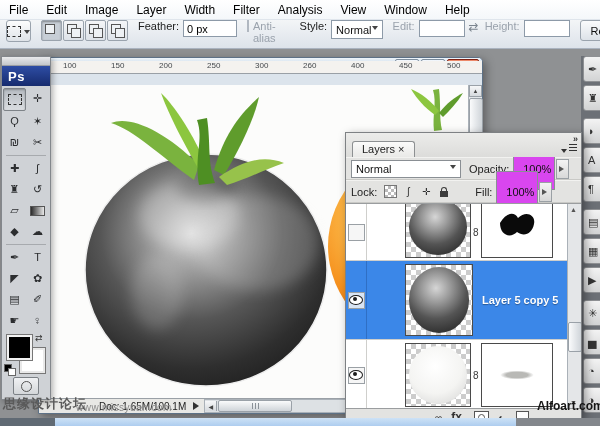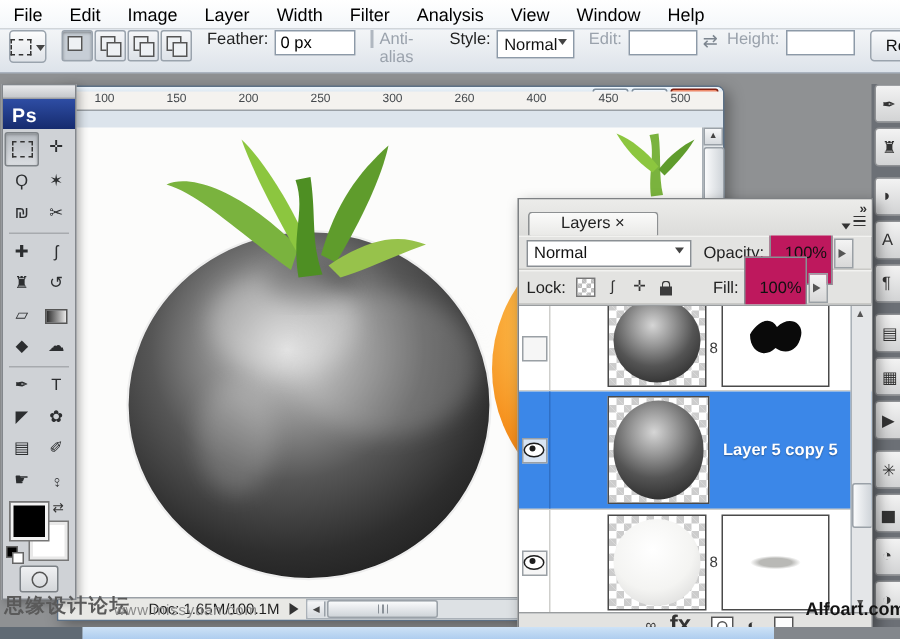--- a/index.html
+++ b/index.html
@@ -106,30 +106,30 @@
   .hthumb{position:absolute;left:13px;width:72px;height:10px;border:1px solid #9aa1a8;border-radius:2px;
           background:linear-gradient(#fafbfc,#cfd4d9);display:flex;align-items:center;justify-content:center}
   .grip{width:7px;height:6px;background:repeating-linear-gradient(90deg,#8a9198 0 1px,transparent 1px 3px)}
   .scorner{width:14px;height:13px;background:#d7dbde}
 
   
   .lpanel{left:345px;top:132px;width:235px;height:286px;background:#e3e3e1;border:1px solid #7e8184;
           z-index:40;box-shadow:3px 3px 9px rgba(0,0,0,.4);font-size:11px}
   .lphead{position:relative;height:24px;background:linear-gradient(#ececea,#dcdcda)}
   .chev{position:absolute;right:4px;top:1px;font-size:9px;font-weight:bold;color:#333;letter-spacing:-1px}
-  .ltab{position:absolute;left:6px;bottom:0;padding:1px 21px 2px;background:linear-gradient(#fbfbfa,#e9e9e7);
+  .ltab{position:absolute;left:6px;bottom:0;padding:1px 9px 2px;background:linear-gradient(#fbfbfa,#e9e9e7);
         border:1px solid #8d9092;border-bottom:none;border-radius:3px 3px 0 0;color:#222}
   .pmenu{position:absolute;right:4px;bottom:3px;width:16px;height:11px}
   .pmenu .dartdn{position:absolute;left:0;top:2px;border-top-color:#333}
   .pmenu .lines{position:absolute;right:0;top:1px;width:8px;height:8px;
         background:repeating-linear-gradient(#333 0 1px,transparent 1px 3px)}
   .blendrow,.lockrow{display:flex;align-items:center;height:21px;padding:0 5px;border-top:1px solid #f2f2f0;border-bottom:1px solid #c9c9c6}
   .blendsel{width:100px;height:16px;background:#fff;border:1px solid #8a8f94;display:flex;align-items:center;
             justify-content:space-between;padding:0 4px}
-  .valbox{width:34px;height:16px;background:#be185d;border:1px solid #8a8f94;display:flex;align-items:center;justify-content:flex-end;padding:12px 3px}
+  .valbox{width:34px;height:16px;background:#d946ef;border:1px solid #8a8f94;display:flex;align-items:center;justify-content:flex-end;padding:12px 3px}
   .spin{width:11px;height:18px;margin-left:1px;border:1px solid #9aa0a5;background:linear-gradient(#f4f4f4,#d8d8d8);
         display:flex;align-items:center;justify-content:center}
   .tri-r2{width:0;height:0;border:3px solid transparent;border-left:5px solid #555}
   .lockrow .ico{width:14px;height:14px;margin:0 2px;display:flex;align-items:center;justify-content:center;font-size:10px;color:#333}
   .minichk{width:11px;height:11px;border:1px solid #777;
      background-image:linear-gradient(45deg,#bbb 25%,transparent 25%,transparent 75%,#bbb 75%),
                       linear-gradient(45deg,#bbb 25%,transparent 25%,transparent 75%,#bbb 75%);
      background-size:6px 6px;background-position:0 0,3px 3px;background-color:#fff}
   .lockico{width:8px;height:6px;background:#3c3c3c;position:relative;margin-top:4px}
   .lockico::before{content:"";position:absolute;left:1px;top:-4px;width:4px;height:4px;border:1px solid #3c3c3c;
@@ -153,21 +153,21 @@
   .maskellipse{position:absolute;left:50%;top:50%;width:34px;height:9px;transform:translate(-50%,-50%);
      border-radius:50%;background:radial-gradient(ellipse,#b9b9b6 0 45%,transparent 70%)}
   .link8{font-size:10px;color:#3a3a3a;margin:0 2px;flex:none}
   .lname{color:#fff;font-weight:bold;margin-left:9px;text-shadow:0 1px 1px rgba(0,0,0,.35);white-space:nowrap}
   .lscroll{position:absolute;right:0;top:0;width:13px;height:100%;background:#e4e6e8;border-left:1px solid #aab1b8}
   .lthumbv{position:absolute;left:0;top:118px;width:12px;height:28px;border:1px solid #9aa1a8;border-radius:2px;
            background:linear-gradient(90deg,#fafbfc,#cfd4d9)}
   .lsar{position:absolute;left:2px;font-size:7px;color:#555}
   .lfoot{height:16px;display:flex;align-items:center;justify-content:flex-end;gap:9px;padding-right:52px;
          font-size:10px;color:#333}
-  .fxt{font-weight:bold;font-size:16px}
+  .fxt{font-weight:bold;font-size:12px}
   .maskico{width:13px;height:11px;border:1px solid #555;background:#fff;display:flex;align-items:center;justify-content:center}
   .maskico i{width:5px;height:5px;border:1px solid #555;border-radius:50%}
   .newlyr{width:11px;height:10px;border:1px solid #555;background:#fdfdfd}
 
   
   .dock{left:581px;top:56px;width:19px;height:362px;background:#6c7076;z-index:15;overflow:hidden}
   .dockbtn{width:24px;height:26px;margin:0 0 3px 2px;border:1px solid #8e9093;border-radius:3px 0 0 3px;
            background:linear-gradient(#f3f3f3,#d2d3d4);display:flex;align-items:center;padding-left:4px;
            font-size:11px;color:#333;box-sizing:border-box}
   .docksep{height:4px}

